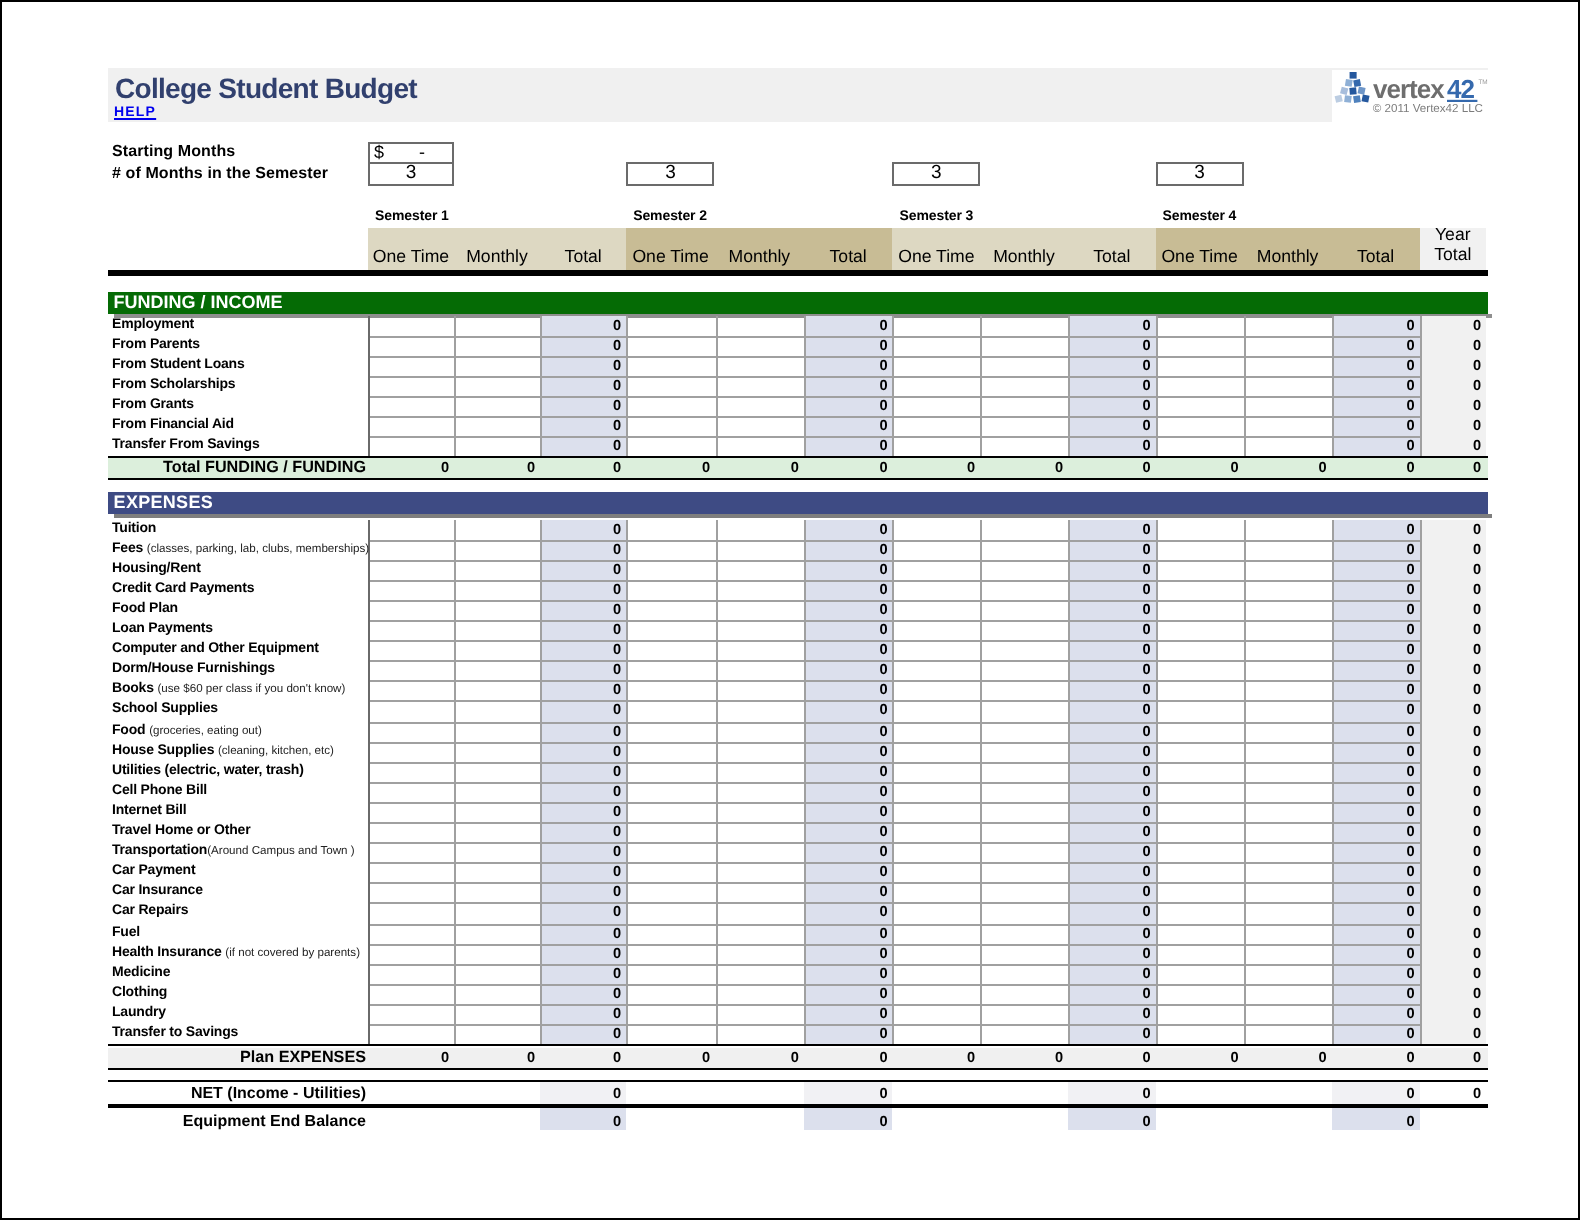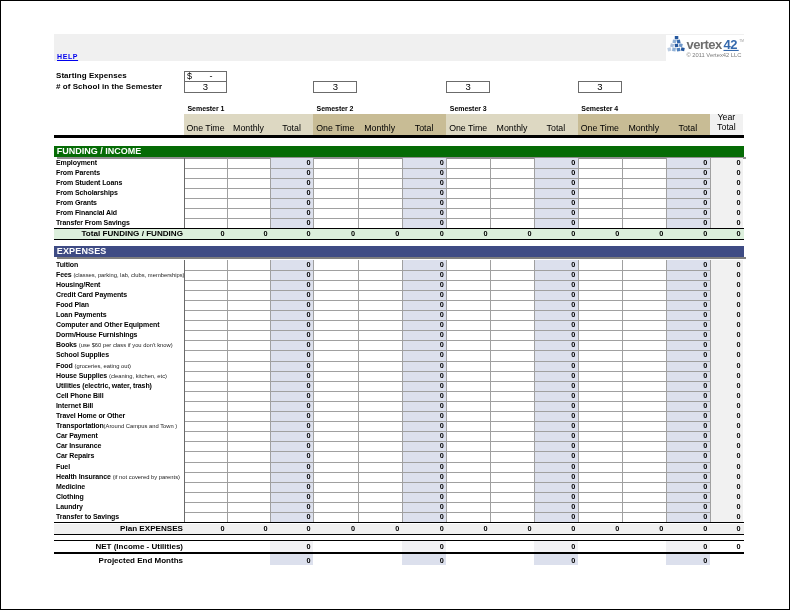--- a/index.html
+++ b/index.html
@@ -6,20 +6,21 @@
 #page { position:relative; width:790px; height:610px; background:#fff; overflow:hidden; }
 #page div { box-sizing:content-box; }
 </style></head>
 <body>
 <div id="page">
 <div style="position:absolute;left:0.0px;top:0.0px;width:790.0px;height:1.0px;background:#000;"></div>
 <div style="position:absolute;left:0.0px;top:609.0px;width:790.0px;height:1.0px;background:#000;"></div>
 <div style="position:absolute;left:0.0px;top:0.0px;width:1.0px;height:610.0px;background:#000;"></div>
 <div style="position:absolute;left:789.0px;top:0.0px;width:1.0px;height:610.0px;background:#000;"></div>
 <div style="position:absolute;left:54.0px;top:33.5px;width:690.0px;height:27.0px;background:#f0f0f0;"></div>
+<div style="position:absolute;left:57.5px;top:35.5px;font-size:14px;font-weight:bold;color:#31406e;line-height:16px;white-space:nowrap;letter-spacing:-0.35px;">College Student Budget</div>
 <div style="position:absolute;left:57.0px;top:51.6px;font-size:7px;font-weight:bold;color:#0000ee;line-height:9px;white-space:nowrap;letter-spacing:0.6px;"><span style="text-decoration:underline">HELP</span></div>
 <div style="position:absolute;left:666.0px;top:35.0px;width:78.0px;height:27.0px;background:#ffffff;"></div>
 <svg width="80" height="17" viewBox="0 0 80 17" style="position:absolute;left:664px;top:36px">
 <g>
 <g transform="translate(-1.2,-1.1) scale(1.1)">
 <rect x="10.9" y="0.8" width="3.2" height="3.2" fill="#25589e"></rect>
 <rect x="9.0" y="4.4" width="3.1" height="3.1" fill="#8fb0d6" transform="rotate(9 10.55 5.95)"></rect>
 <rect x="12.8" y="4.5" width="3.1" height="3.1" fill="#3569ad" transform="rotate(-11 14.35 6.05)"></rect>
 <rect x="6.9" y="8.0" width="3.1" height="3.1" fill="#a8bedc" transform="rotate(15 8.45 9.55)"></rect>
 <rect x="10.9" y="8.1" width="3.1" height="3.1" fill="#25589e" transform="rotate(-5 12.45 9.65)"></rect>
@@ -29,22 +30,22 @@
 <rect x="12.7" y="11.8" width="3.1" height="3.1" fill="#4f81bd" transform="rotate(-9 14.25 13.35)"></rect>
 <rect x="16.6" y="11.5" width="3.1" height="3.1" fill="#25589e" transform="rotate(11 18.15 13.05)"></rect>
 </g>
 <text x="22.5" y="12.8" font-family="Liberation Sans, sans-serif" font-size="13" font-weight="bold" fill="#6e6e6e" letter-spacing="-0.5">vertex</text>
 <text x="59.5" y="12.8" font-family="Liberation Sans, sans-serif" font-size="13" font-weight="bold" fill="#3569ad" letter-spacing="-0.5">42</text>
 <rect x="59.5" y="13.9" width="15.2" height="1.1" fill="#3569ad"></rect>
 <text x="75.2" y="5.8" font-family="Liberation Sans, sans-serif" font-size="3.2" fill="#9a9a9a">TM</text>
 </g>
     </svg>
 <div style="position:absolute;left:581.5px;top:52.3px;width:160px;text-align:right;font-size:5.8px;font-weight:normal;color:#7c7c7c;line-height:7.8px;white-space:nowrap;">© 2011 Vertex42 LLC</div>
-<div style="position:absolute;left:56.0px;top:71.2px;font-size:8px;font-weight:bold;color:#000;line-height:10px;white-space:nowrap;letter-spacing:0.05px;">Starting Expenses</div>
-<div style="position:absolute;left:56.0px;top:81.6px;font-size:8px;font-weight:bold;color:#000;line-height:10px;white-space:nowrap;letter-spacing:0.05px;"># of School in the Semester</div>
+<div style="position:absolute;left:56.0px;top:71.2px;font-size:8px;font-weight:bold;color:#000;line-height:10px;white-space:nowrap;letter-spacing:0.05px;">Starting Months</div>
+<div style="position:absolute;left:56.0px;top:81.6px;font-size:8px;font-weight:bold;color:#000;line-height:10px;white-space:nowrap;letter-spacing:0.05px;"># of Months in the Semester</div>
 <div style="position:absolute;left:184.0px;top:70.5px;width:43.0px;height:22px;background:#fff;border:1px solid #6b6b6b;box-sizing:border-box;"></div>
 <div style="position:absolute;left:184.0px;top:81px;width:43.0px;height:1px;background:#6b6b6b;"></div>
 <div style="position:absolute;left:187.0px;top:71.4px;font-size:9px;font-weight:normal;color:#000;line-height:10px;white-space:nowrap;">$</div>
 <div style="position:absolute;left:209.5px;top:71.0px;font-size:9px;font-weight:normal;color:#000;line-height:10px;white-space:nowrap;">-</div>
 <div style="position:absolute;left:184.0px;top:81.8px;width:43.0px;text-align:center;font-size:9.5px;font-weight:normal;color:#000;line-height:10.5px;white-space:nowrap;">3</div>
 <div style="position:absolute;left:313.1px;top:81px;width:44.4px;height:11.5px;background:#fff;border:1px solid #6b6b6b;box-sizing:border-box;"></div>
 <div style="position:absolute;left:313.1px;top:81.8px;width:44.4px;text-align:center;font-size:9.5px;font-weight:normal;color:#000;line-height:10.5px;white-space:nowrap;">3</div>
 <div style="position:absolute;left:446.3px;top:81px;width:43.8px;height:11.5px;background:#fff;border:1px solid #6b6b6b;box-sizing:border-box;"></div>
 <div style="position:absolute;left:446.3px;top:81.8px;width:43.8px;text-align:center;font-size:9.5px;font-weight:normal;color:#000;line-height:10.5px;white-space:nowrap;">3</div>
 <div style="position:absolute;left:577.8px;top:81px;width:44.0px;height:11.5px;background:#fff;border:1px solid #6b6b6b;box-sizing:border-box;"></div>
@@ -382,21 +383,21 @@
 <div style="position:absolute;left:270.1px;top:541.0px;width:43.0px;height:11.4px;background:#f1f1f4;"></div>
 <div style="position:absolute;left:290.6px;top:541.2px;width:20px;text-align:right;font-size:7.3px;font-weight:bold;line-height:11.0px;">0</div>
 <div style="position:absolute;left:401.9px;top:541.0px;width:44.4px;height:11.4px;background:#f1f1f4;"></div>
 <div style="position:absolute;left:423.8px;top:541.2px;width:20px;text-align:right;font-size:7.3px;font-weight:bold;line-height:11.0px;">0</div>
 <div style="position:absolute;left:534.0px;top:541.0px;width:43.8px;height:11.4px;background:#f1f1f4;"></div>
 <div style="position:absolute;left:555.3px;top:541.2px;width:20px;text-align:right;font-size:7.3px;font-weight:bold;line-height:11.0px;">0</div>
 <div style="position:absolute;left:665.8px;top:541.0px;width:44.0px;height:11.4px;background:#f1f1f4;"></div>
 <div style="position:absolute;left:687.3px;top:541.2px;width:20px;text-align:right;font-size:7.3px;font-weight:bold;line-height:11.0px;">0</div>
 <div style="position:absolute;left:720.5px;top:541.2px;width:20px;text-align:right;font-size:7.3px;font-weight:bold;line-height:11.0px;">0</div>
 <div style="position:absolute;left:54.0px;top:552.4px;width:690.0px;height:1.6px;background:#000;"></div>
-<div style="position:absolute;left:23.0px;top:554.6px;width:160px;text-align:right;font-size:8px;font-weight:bold;color:#000;line-height:11px;white-space:nowrap;">Projected End Months</div>
+<div style="position:absolute;left:23.0px;top:554.6px;width:160px;text-align:right;font-size:8px;font-weight:bold;color:#000;line-height:11px;white-space:nowrap;">Equipment End Balance</div>
 <div style="position:absolute;left:270.1px;top:554.4px;width:43.0px;height:11.0px;background:#dce0ed;"></div>
 <div style="position:absolute;left:290.6px;top:554.6px;width:20px;text-align:right;font-size:7.3px;font-weight:bold;line-height:11.0px;">0</div>
 <div style="position:absolute;left:401.9px;top:554.4px;width:44.4px;height:11.0px;background:#dce0ed;"></div>
 <div style="position:absolute;left:423.8px;top:554.6px;width:20px;text-align:right;font-size:7.3px;font-weight:bold;line-height:11.0px;">0</div>
 <div style="position:absolute;left:534.0px;top:554.4px;width:43.8px;height:11.0px;background:#dce0ed;"></div>
 <div style="position:absolute;left:555.3px;top:554.6px;width:20px;text-align:right;font-size:7.3px;font-weight:bold;line-height:11.0px;">0</div>
 <div style="position:absolute;left:665.8px;top:554.4px;width:44.0px;height:11.0px;background:#dce0ed;"></div>
 <div style="position:absolute;left:687.3px;top:554.6px;width:20px;text-align:right;font-size:7.3px;font-weight:bold;line-height:11.0px;">0</div>
 </div>
 </body></html>

